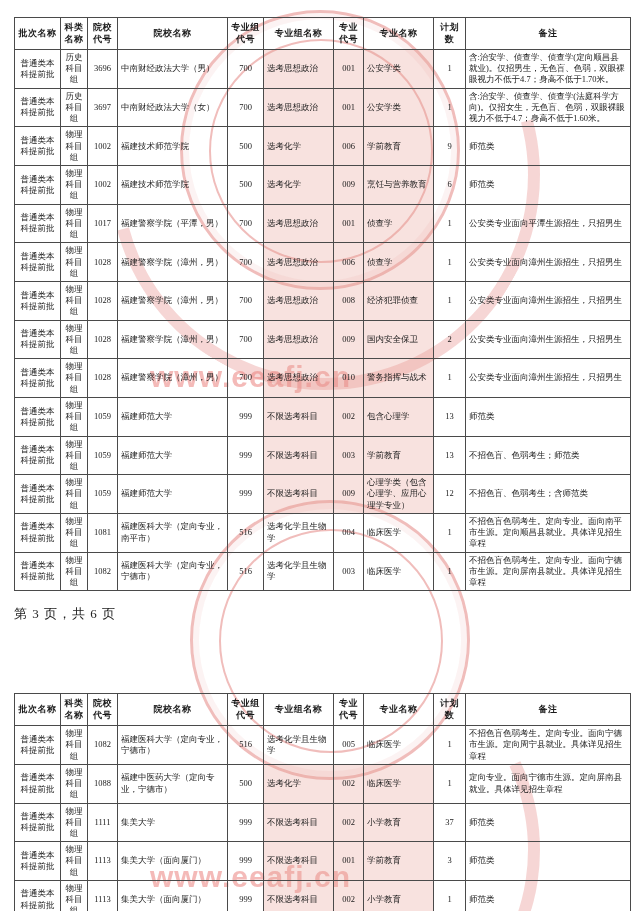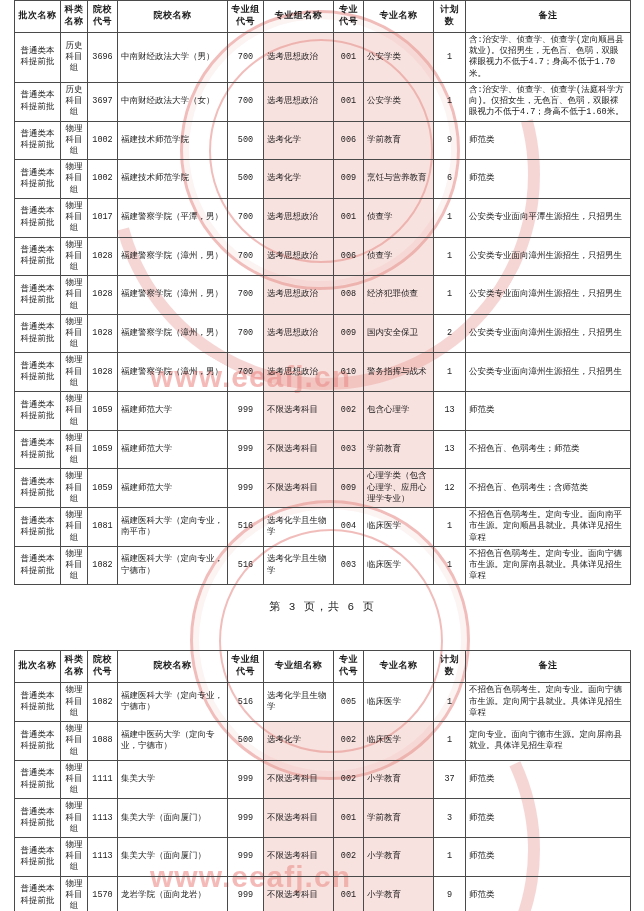--- a/index.html
+++ b/index.html
@@ -50,21 +50,21 @@
     position: absolute;
     border-radius: 50%;
     border: 12px solid rgba(224,120,115,.30);
     border-right-color: transparent;
     border-bottom-color: transparent;
     pointer-events: none;
     z-index: 2;
   }
 
   
-  .tbl-wrap { position: relative; z-index: 5; padding: 0 14px; font-family: Liberation Mono, monospace; }
+  .tbl-wrap { position: relative; z-index: 5; padding: 17px 14px; }
   table.plan {
     width: 616px;
     border-collapse: collapse;
     table-layout: fixed;
     background: transparent;
   }
   table.plan th, table.plan td {
     border: 1px solid #4a4a4a;
     padding: 2px 3px;
     font-size: 8.5px;
@@ -81,22 +81,21 @@
     height: 32px;
     letter-spacing: .5px;
   }
   td.c { text-align: center; }
   td.l { text-align: left; }
   .r-pink { background: rgba(233,160,150,.30) !important; margin-left: 26px; }
 
   .pager {
     position: relative;
     z-index: 5;
-    text-align: center;
-    font-size: 11px;
+    font-size: 13px;
     color: #222;
     margin: 14px 0 0 0;
     letter-spacing: 1px;
   }
   .gap { height: 36px; }
 </style>
 </head>
 <body>
 
 <div class="page">

